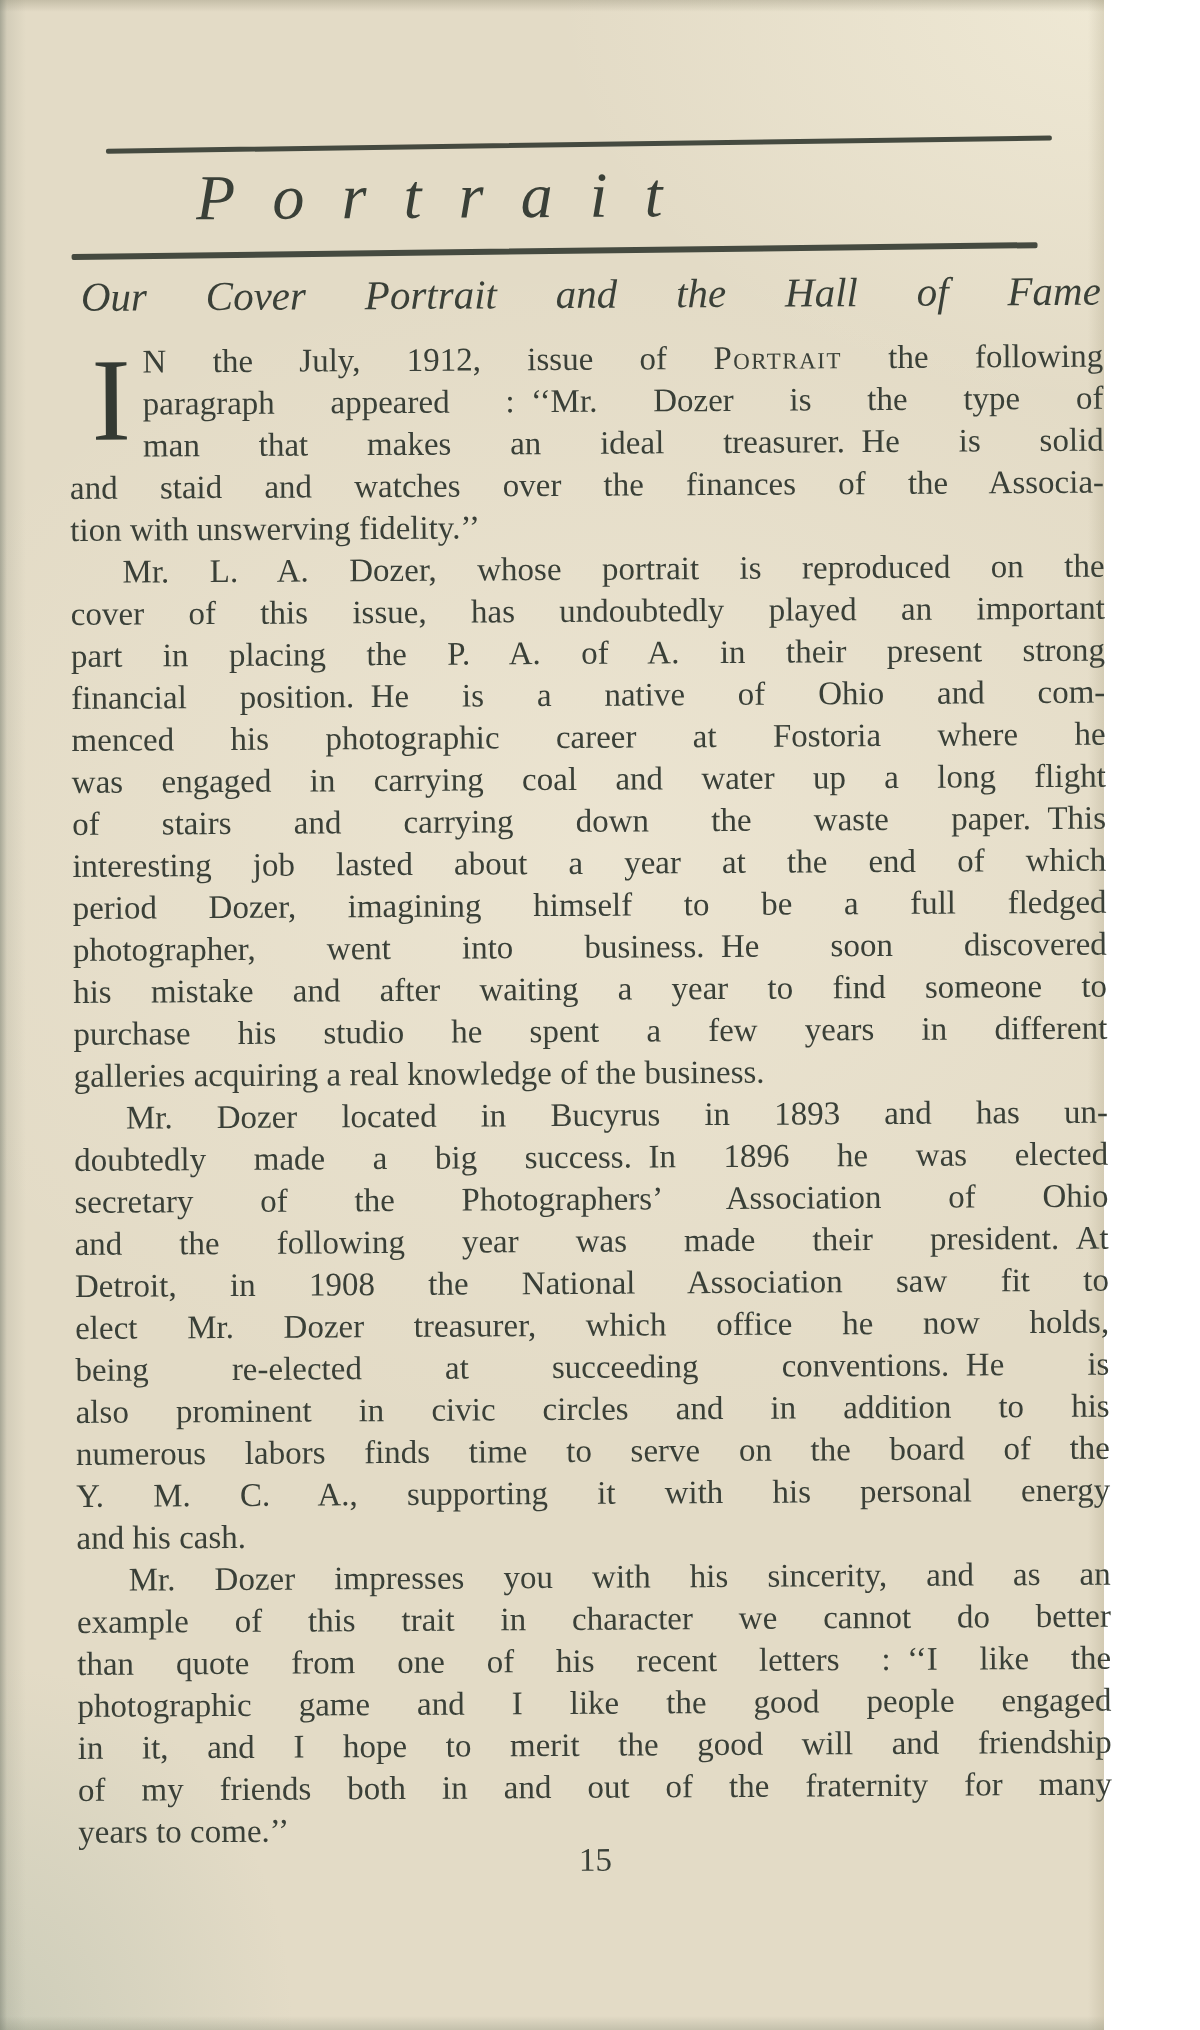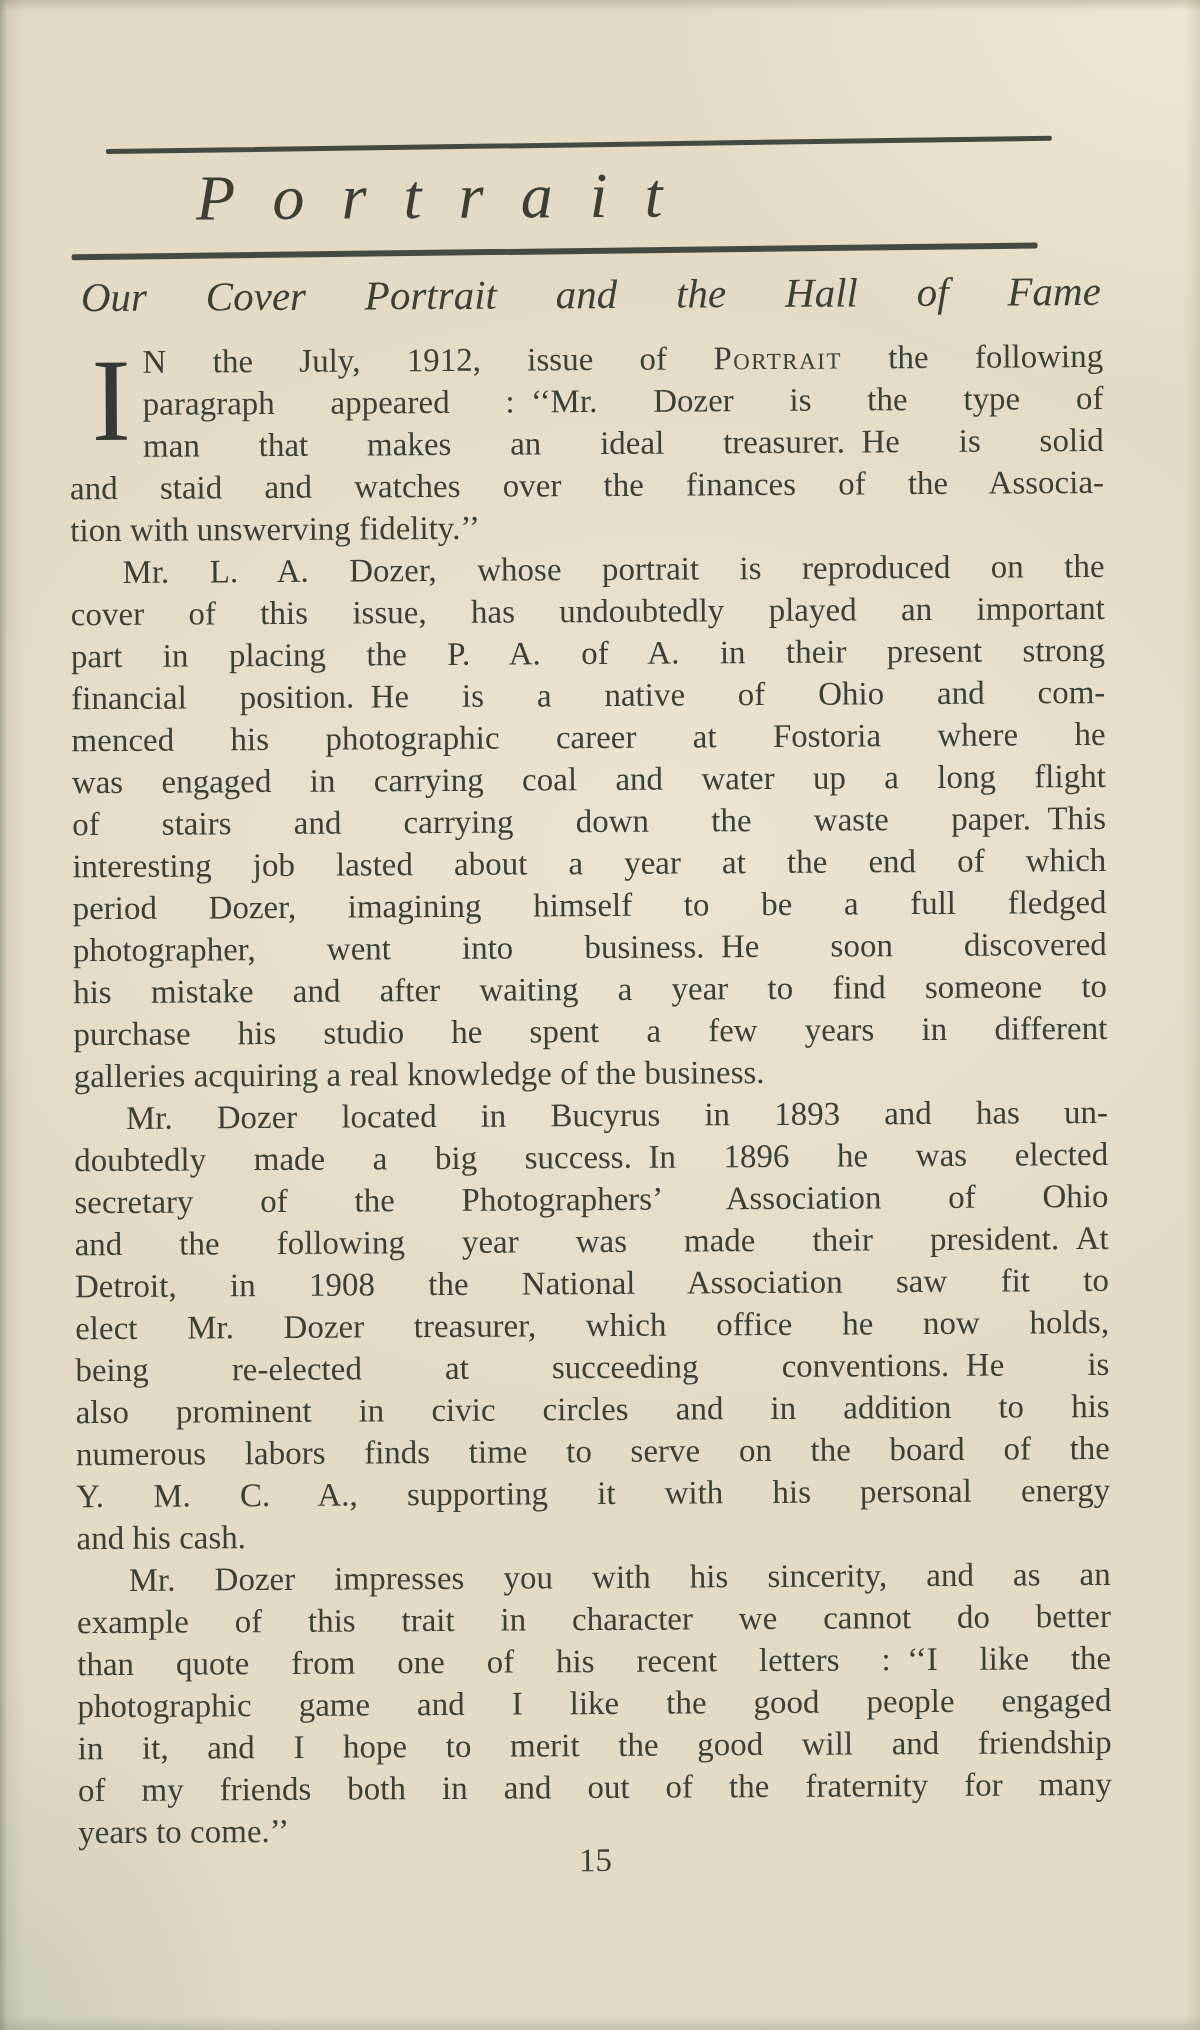--- a/index.html
+++ b/index.html
@@ -8,21 +8,21 @@
     --rule:#454a40;
   }
   html,body{margin:0;padding:0;}
   body{
     width:1200px;height:2030px;
     font-family:"Liberation Serif", serif;
     overflow:hidden;
   }
   .page{
     position:relative;
-    width:1200px;height:2030px;
+    width:1104px;height:2030px;
     background-color:var(--paper);
     background-image:
       linear-gradient(90deg, rgba(120,126,112,0.55) 0px, rgba(120,126,112,0.15) 7px, rgba(120,126,112,0) 26px),
       linear-gradient(270deg, rgba(150,140,108,0.22) 0px, rgba(150,140,108,0) 16px),
       linear-gradient(180deg, rgba(128,124,100,0.30) 0px, rgba(128,124,100,0) 12px),
       linear-gradient(0deg, rgba(132,138,118,0.32) 0px, rgba(132,138,118,0) 14px),
       radial-gradient(ellipse 420px 520px at 0% 100%, rgba(148,168,152,0.28), rgba(148,168,152,0) 70%),
       radial-gradient(ellipse 760px 560px at 100% 0%, rgba(248,243,224,0.55), rgba(248,243,224,0) 72%),
       radial-gradient(ellipse 980px 760px at 55% 42%, rgba(249,243,227,0.38), rgba(249,243,227,0) 78%);
     color:var(--ink);

